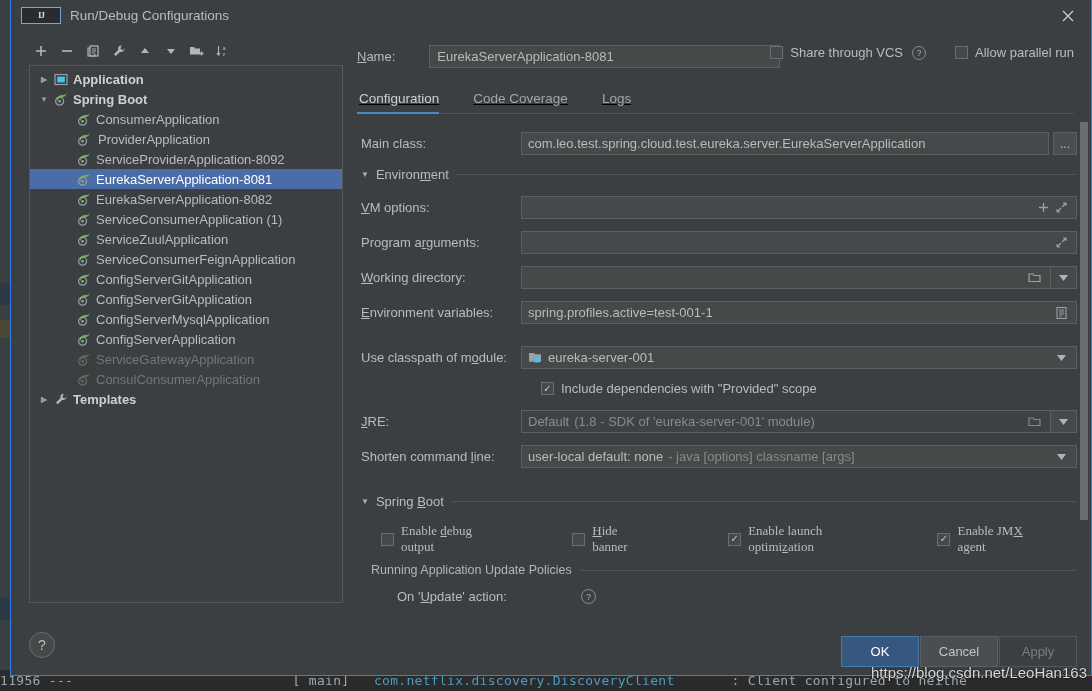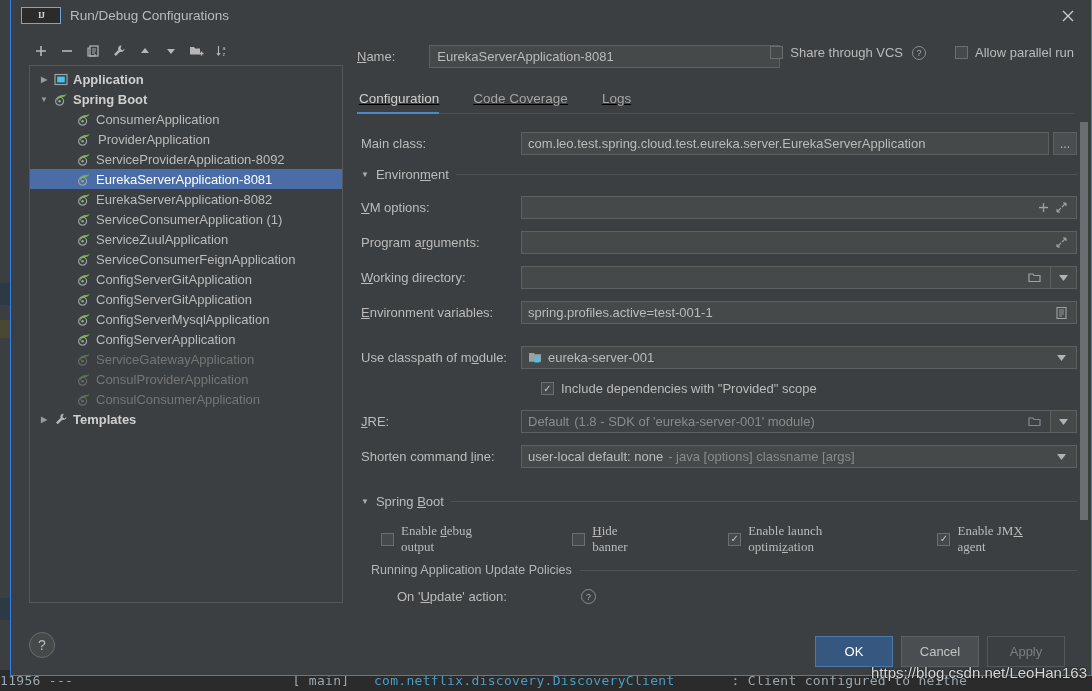--- a/index.html
+++ b/index.html
@@ -257,22 +257,22 @@
     padding: 0 16px 0 18px;
     position: relative;
   }
   #help-btn {
     width: 26px; height: 26px; border-radius: 50%;
     border: 1px solid #6a6d6f; background: #45494a;
     color: #bbbbbb; font-size: 14px;
     display: flex; align-items: center; justify-content: center;
   }
   #btns {
-    position: absolute; right: 26px; bottom: 8px;
-    display: flex; gap: 8px; align-items: center;
+    position: absolute; right: 14px; bottom: 8px;
+    display: flex; gap: 1px; align-items: center;
   }
   .dbtn {
     min-width: 78px; height: 31px;
     display: flex; align-items: center; justify-content: center;
     font-size: 13px; color: #c4c4c4;
     background: #4a4e50; border: 1px solid #5d6062;
     padding: 0 14px;
   }
   .dbtn.primary { background: #365880; border-color: #4a7aaa; color: #ffffff; }
   .dbtn.disabled { color: #7b7e80; background: #43464800; border-color: #55585a; }
@@ -536,32 +536,20 @@
             <span class="indent"></span>
             <span style="width: 20px; flex: 0 0 auto;"></span>
             <span class="nicon">
               <svg width="14" height="13" viewBox="0 0 14 13">
                 <path d="M12.6 0.6 c-1.2 2 -4.4 1.1 -6.6 2 -2.6 1 -3.6 3.4 -2.6 5.6 0.3 -2.2 2.1 -3.5 4.2 -3.7 2.6 -0.3 4.6 -1.6 5 -3.9 Z" fill="#6db33f"></path>
                 <circle cx="5.6" cy="8.2" r="4" fill="none" stroke="#9aa0a4" stroke-width="1.2"></circle>
                 <circle cx="5.6" cy="8.2" r="1.3" fill="#9aa0a4"></circle>
               </svg>
             </span>
             <span style="margin-left: 3px;">ServiceGatewayApplication</span>
-          </div>
-          <div class="node dim">
-            <span class="indent"></span>
-            <span style="width: 20px; flex: 0 0 auto;"></span>
-            <span class="nicon">
-              <svg width="14" height="13" viewBox="0 0 14 13">
-                <path d="M12.6 0.6 c-1.2 2 -4.4 1.1 -6.6 2 -2.6 1 -3.6 3.4 -2.6 5.6 0.3 -2.2 2.1 -3.5 4.2 -3.7 2.6 -0.3 4.6 -1.6 5 -3.9 Z" fill="#6db33f"></path>
-                <circle cx="5.6" cy="8.2" r="4" fill="none" stroke="#9aa0a4" stroke-width="1.2"></circle>
-                <circle cx="5.6" cy="8.2" r="1.3" fill="#9aa0a4"></circle>
-              </svg>
-            </span>
-            <span style="margin-left: 3px;">ConsulProviderApplication</span>
           </div>
           <div class="node dim">
             <span class="indent"></span>
             <span style="width: 20px; flex: 0 0 auto;"></span>
             <span class="nicon">
               <svg width="14" height="13" viewBox="0 0 14 13">
                 <path d="M12.6 0.6 c-1.2 2 -4.4 1.1 -6.6 2 -2.6 1 -3.6 3.4 -2.6 5.6 0.3 -2.2 2.1 -3.5 4.2 -3.7 2.6 -0.3 4.6 -1.6 5 -3.9 Z" fill="#6db33f"></path>
                 <circle cx="5.6" cy="8.2" r="4" fill="none" stroke="#9aa0a4" stroke-width="1.2"></circle>
                 <circle cx="5.6" cy="8.2" r="1.3" fill="#9aa0a4"></circle>
               </svg>

